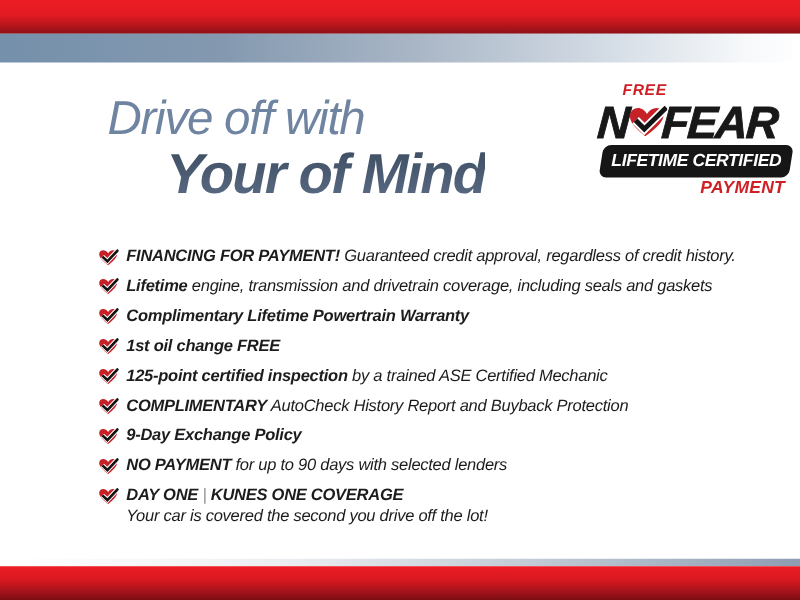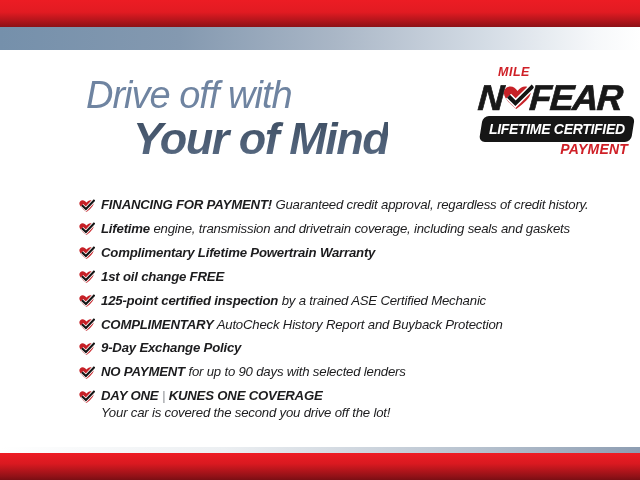--- a/index.html
+++ b/index.html
@@ -90,21 +90,21 @@
 
 <div class="canvas">
 
   <div class="bar-top-red"></div>
   <div class="bar-top-slate"></div>
 
   <div class="headline-1">Drive off with</div>
   <div class="headline-2">Your of Mind</div>
 
   <div class="logo">
-    <div class="logo-brand">MILE</div>
+    <div class="logo-brand">FREE</div>
     <div class="logo-word">
       <span>N</span>
       <span class="heart">
         <svg width="32" height="27" viewBox="0 0 20 16">
           <path d="M10 15.2 C5 11.4 1.6 7.9 1.6 4.9 C1.6 2.6 3.3 1.1 5.4 1.1 C7.2 1.1 8.9 2.3 10 4 C11.1 2.3 12.8 1.1 14.6 1.1 C16.7 1.1 18.4 2.6 18.4 4.9 C18.4 7.9 15 11.4 10 15.2 Z" fill="#c62127"></path>
           <path d="M4.6 7.2 L9.3 11.6 L19.5 0.8" stroke="#ffffff" stroke-width="4.4" fill="none"></path>
           <path d="M4.6 7.2 L9.3 11.6 L19.5 0.8" stroke="#141414" stroke-width="2.5" fill="none"></path>
         </svg>
       </span>
       <span>FEAR</span>

